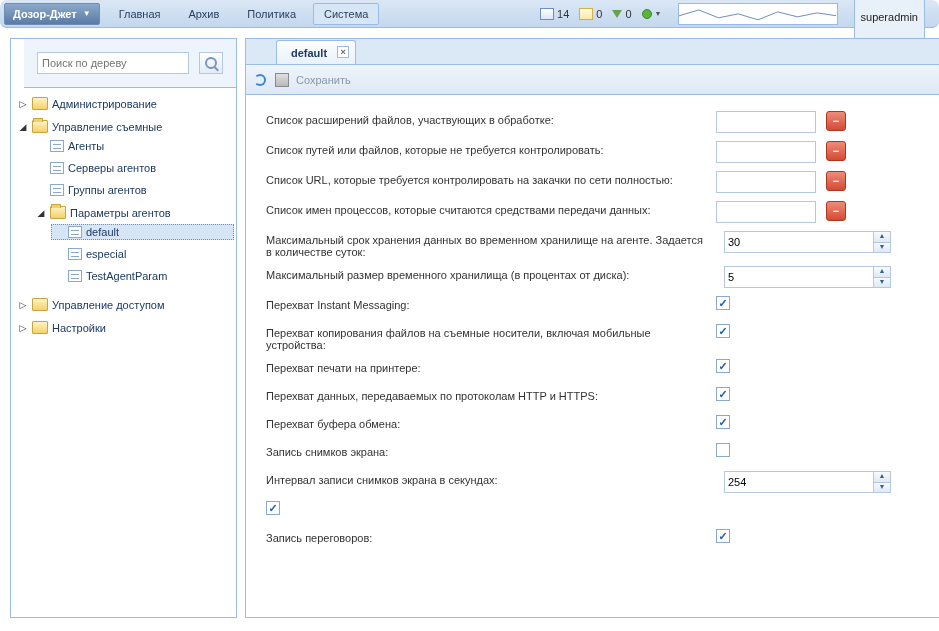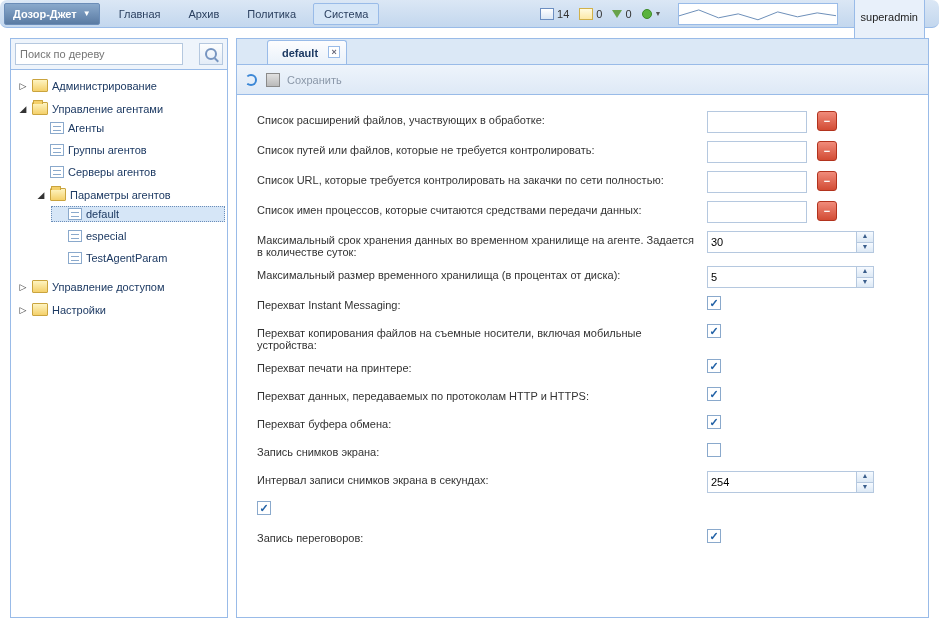--- a/index.html
+++ b/index.html
@@ -18,21 +18,21 @@
   .dl-ico { width:0;height:0;border-left:5px solid transparent;border-right:5px solid transparent;border-top:8px solid #67a24a;}
   .dot-green { width:10px;height:10px;border-radius:50%; background:#59b33d; border:1px solid #3d8a27;}
   .chart { width:160px; height:22px; border:1px solid #99bbe8; background:#fff; margin:0 6px; position:relative; overflow:hidden; }
   .chart svg { position:absolute; top:0; left:0; }
   .user-box { display:flex; align-items:flex-end; gap:18px; padding:2px 6px; border:1px solid #99bbe8; border-radius:2px; background:#e8f0fa; cursor:pointer;flex-direction:column; }
   .user-ico { width:14px;height:14px;border-radius:50%;background:#f6c77d;border:1px solid #cc8c2d; }
   .main { display:flex; height:600px; padding:10px; gap:8px; }
   .panel { border:1px solid #99bbe8; background:#fff; display:flex; flex-direction:column; }
   .left-panel { width:320px; }
   .right-panel { flex:1; }
-  .search-row { padding:4px; border-bottom:1px solid #99bbe8; display:flex; gap:16px; background:#eef4fb; }
+  .search-row { padding:13px; border-bottom:1px solid #99bbe8; display:flex; gap:10px; background:#eef4fb;margin-left:13px; }
   .search-row input { flex:1; height:22px; border:1px solid #b5c8df; padding:0 4px; font-size:11px; color:#888; }
   .search-btn { width:24px; height:22px; border:1px solid #b5c8df; background:linear-gradient(#fdfefe,#e3ecf7); display:flex; align-items:center; justify-content:center; cursor:pointer; }
   .tree { padding:4px 2px; overflow:auto; }
   .tree ul { list-style:none; margin:0; padding-left:18px; }
   .tree > ul { padding-left:2px; }
   .tree li { padding:3px 0; white-space:nowrap; }
   .node { display:flex; align-items:center; gap:4px; padding:2px 3px; cursor:pointer; }
   .node.selected { background:#d6e6f7; border:1px dotted #6b8db8; padding:1px 2px; }
   .toggle { width:10px; height:10px; display:inline-flex; align-items:center; justify-content:center; color:#333; font-size:9px; }
   .folder { width:16px;height:13px;background:linear-gradient(#fef4c1,#f4d06a);border:1px solid #caa43e;border-radius:1px; position:relative; }
@@ -48,21 +48,21 @@
   .ticon { width:16px;height:16px;cursor:pointer; display:inline-flex;align-items:center;justify-content:center; }
   .refresh-ico{ border:2px solid #3b87d6;border-radius:50%;width:12px;height:12px;border-left-color:transparent;position:relative;}
   .disk-ico{ width:14px;height:14px;background:linear-gradient(#e0e0e0,#bababa);border:1px solid #8a8a8a;}
   .save-text{ color:#8a97a8; cursor:default; }
   .form { padding:12px 20px; overflow:auto; flex:1; }
   .form-row { display:flex; align-items:flex-start; padding:4px 0; min-height:28px; }
   .form-label { flex:0 0 450px; color:#333; padding-top:3px; padding-right:10px; }
   .form-ctl { flex:0 0 100px; display:flex; align-items:center; }
   .form-del { flex:0 0 24px; margin-left:10px; }
   .txt { width:100%; height:22px; border:1px solid #b5c8df; padding:0 3px; font-size:11px; }
-  .spin { display:flex; width:100%; }
+  .spin { display:flex; width:100%;margin-left:8px; }
   .spin input { flex:1; height:22px; border:1px solid #b5c8df; border-right:none; padding:0 3px; font-size:11px; }
   .spin-btns { width:18px; display:flex; flex-direction:column; }
   .spin-btns div { flex:1; border:1px solid #b5c8df; background:linear-gradient(#f6faff,#dde9f5); font-size:7px; text-align:center; cursor:pointer; line-height:8px; color:#3a5e8c;}
   .spin-btns div:first-child{border-bottom:none;}
   .chk { width:14px;height:14px;border:1px solid #8aa9cc;background:#fff;display:inline-flex;align-items:center;justify-content:center;cursor:pointer;color:#2362a6;font-size:11px;font-weight:bold; }
   .del-btn { width:20px;height:20px;border-radius:3px;background:linear-gradient(#f08b7a,#d24b34);border:1px solid #b2331e;display:flex;align-items:center;justify-content:center;cursor:pointer;color:#fff;font-weight:bold; }
   .mag { width:12px;height:12px;border:2px solid #7795c0;border-radius:50%;position:relative;}
   .mag::after{content:"";position:absolute;width:5px;height:2px;background:#7795c0;transform:rotate(45deg);bottom:-3px;right:-4px;}
 </style>
 </head>
@@ -123,42 +123,42 @@
             <div class="node">
               <span class="toggle">▷</span>
               <span class="folder"></span>
               <span class="tree-label">Администрирование</span>
             </div>
           </li>
           <li>
             <div class="node">
               <span class="toggle">◢</span>
               <span class="folder open"></span>
-              <span class="tree-label">Управление агентами</span>
+              <span class="tree-label">Управление съемные</span>
             </div>
             <ul>
               <li>
                 <div class="node">
                   <span class="toggle"></span>
                   <span class="leaf-ico"></span>
                   <span class="tree-label">Агенты</span>
                 </div>
               </li>
               <li>
                 <div class="node">
                   <span class="toggle"></span>
                   <span class="leaf-ico"></span>
-                  <span class="tree-label">Группы агентов</span>
+                  <span class="tree-label">Серверы агентов</span>
                 </div>
               </li>
               <li>
                 <div class="node">
                   <span class="toggle"></span>
                   <span class="leaf-ico"></span>
-                  <span class="tree-label">Серверы агентов</span>
+                  <span class="tree-label">Группы агентов</span>
                 </div>
               </li>
               <li>
                 <div class="node">
                   <span class="toggle">◢</span>
                   <span class="folder open"></span>
                   <span class="tree-label">Параметры агентов</span>
                 </div>
                 <ul>
                   <li>

